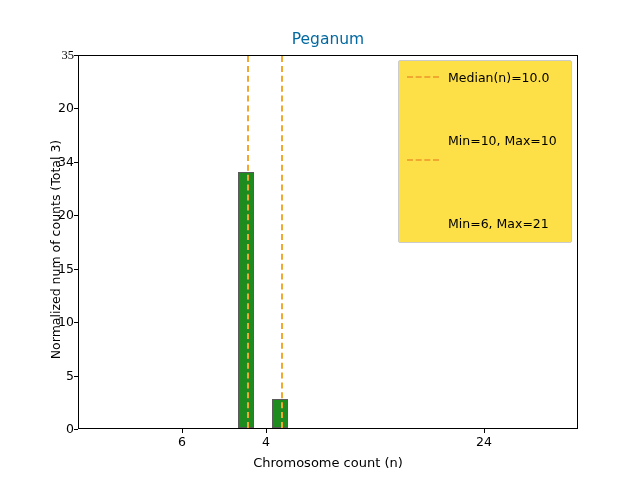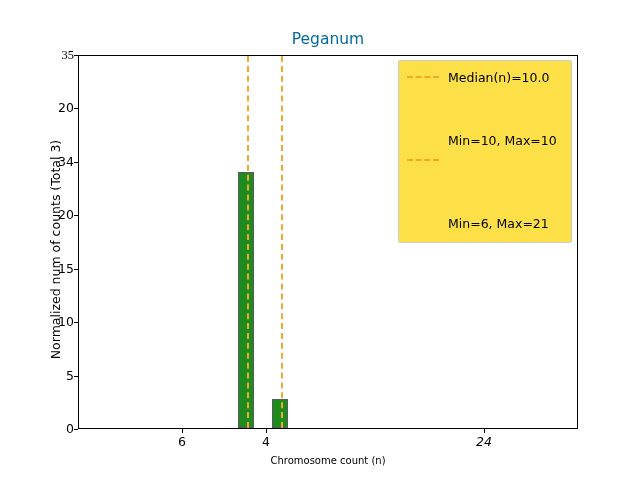--- a/index.html
+++ b/index.html
@@ -94,21 +94,21 @@
     width: 1.1px;
     height: 4px;
     background: #000000;
   }
   #xlabel {
     position: absolute;
     left: 78px;
     top: 455px;
     width: 500px;
     text-align: center;
-    font-size: 10px;
+    font-size: 13px;
   }
 
   
   .bar {
     position: absolute;
     bottom: 0;
     background: #1E8B1E;
     border: 1.2px solid #5a5a5a;
     box-sizing: border-box;
   }
@@ -202,21 +202,21 @@
   </div>
 
   <div id="x-axis">
     <div class="xtick-mark" style="left:182px;"></div>
     <div class="xtick" style="left:182px;">6</div>
 
     <div class="xtick-mark" style="left:266px;"></div>
     <div class="xtick" style="left:266px;">4</div>
 
     <div class="xtick-mark" style="left:484px;"></div>
-    <div class="xtick" style="left:484px;font-style:italic;">24</div>
+    <div class="xtick" style="left:484px;">24</div>
   </div>
 
   <div id="xlabel">Chromosome count (n)</div>
 
   <div id="plot-area">
 
     <div class="bar" style="left:159px; width:16px; height:256.4px;"></div>
 
     <div class="bar" style="left:193px; width:16px; height:28.8px;"></div>
 

